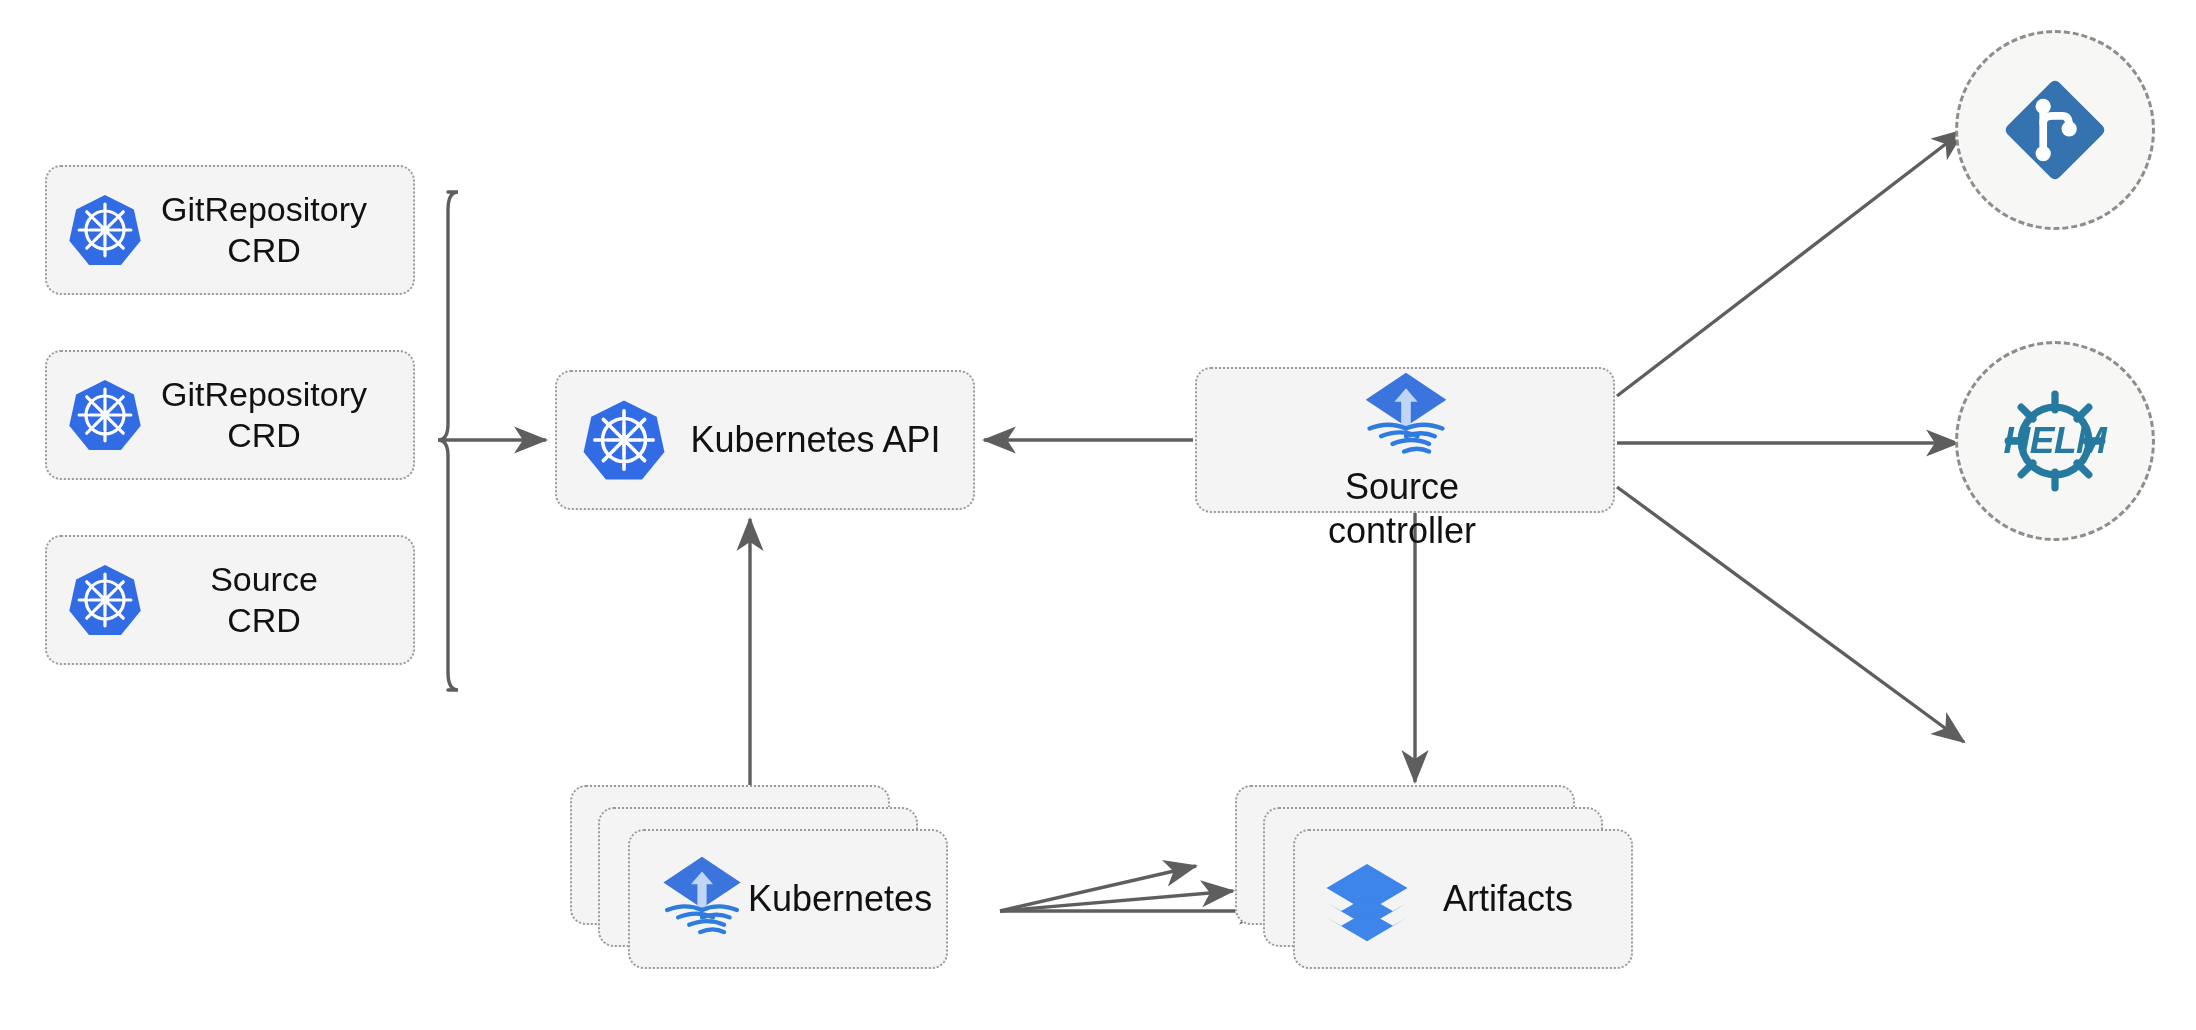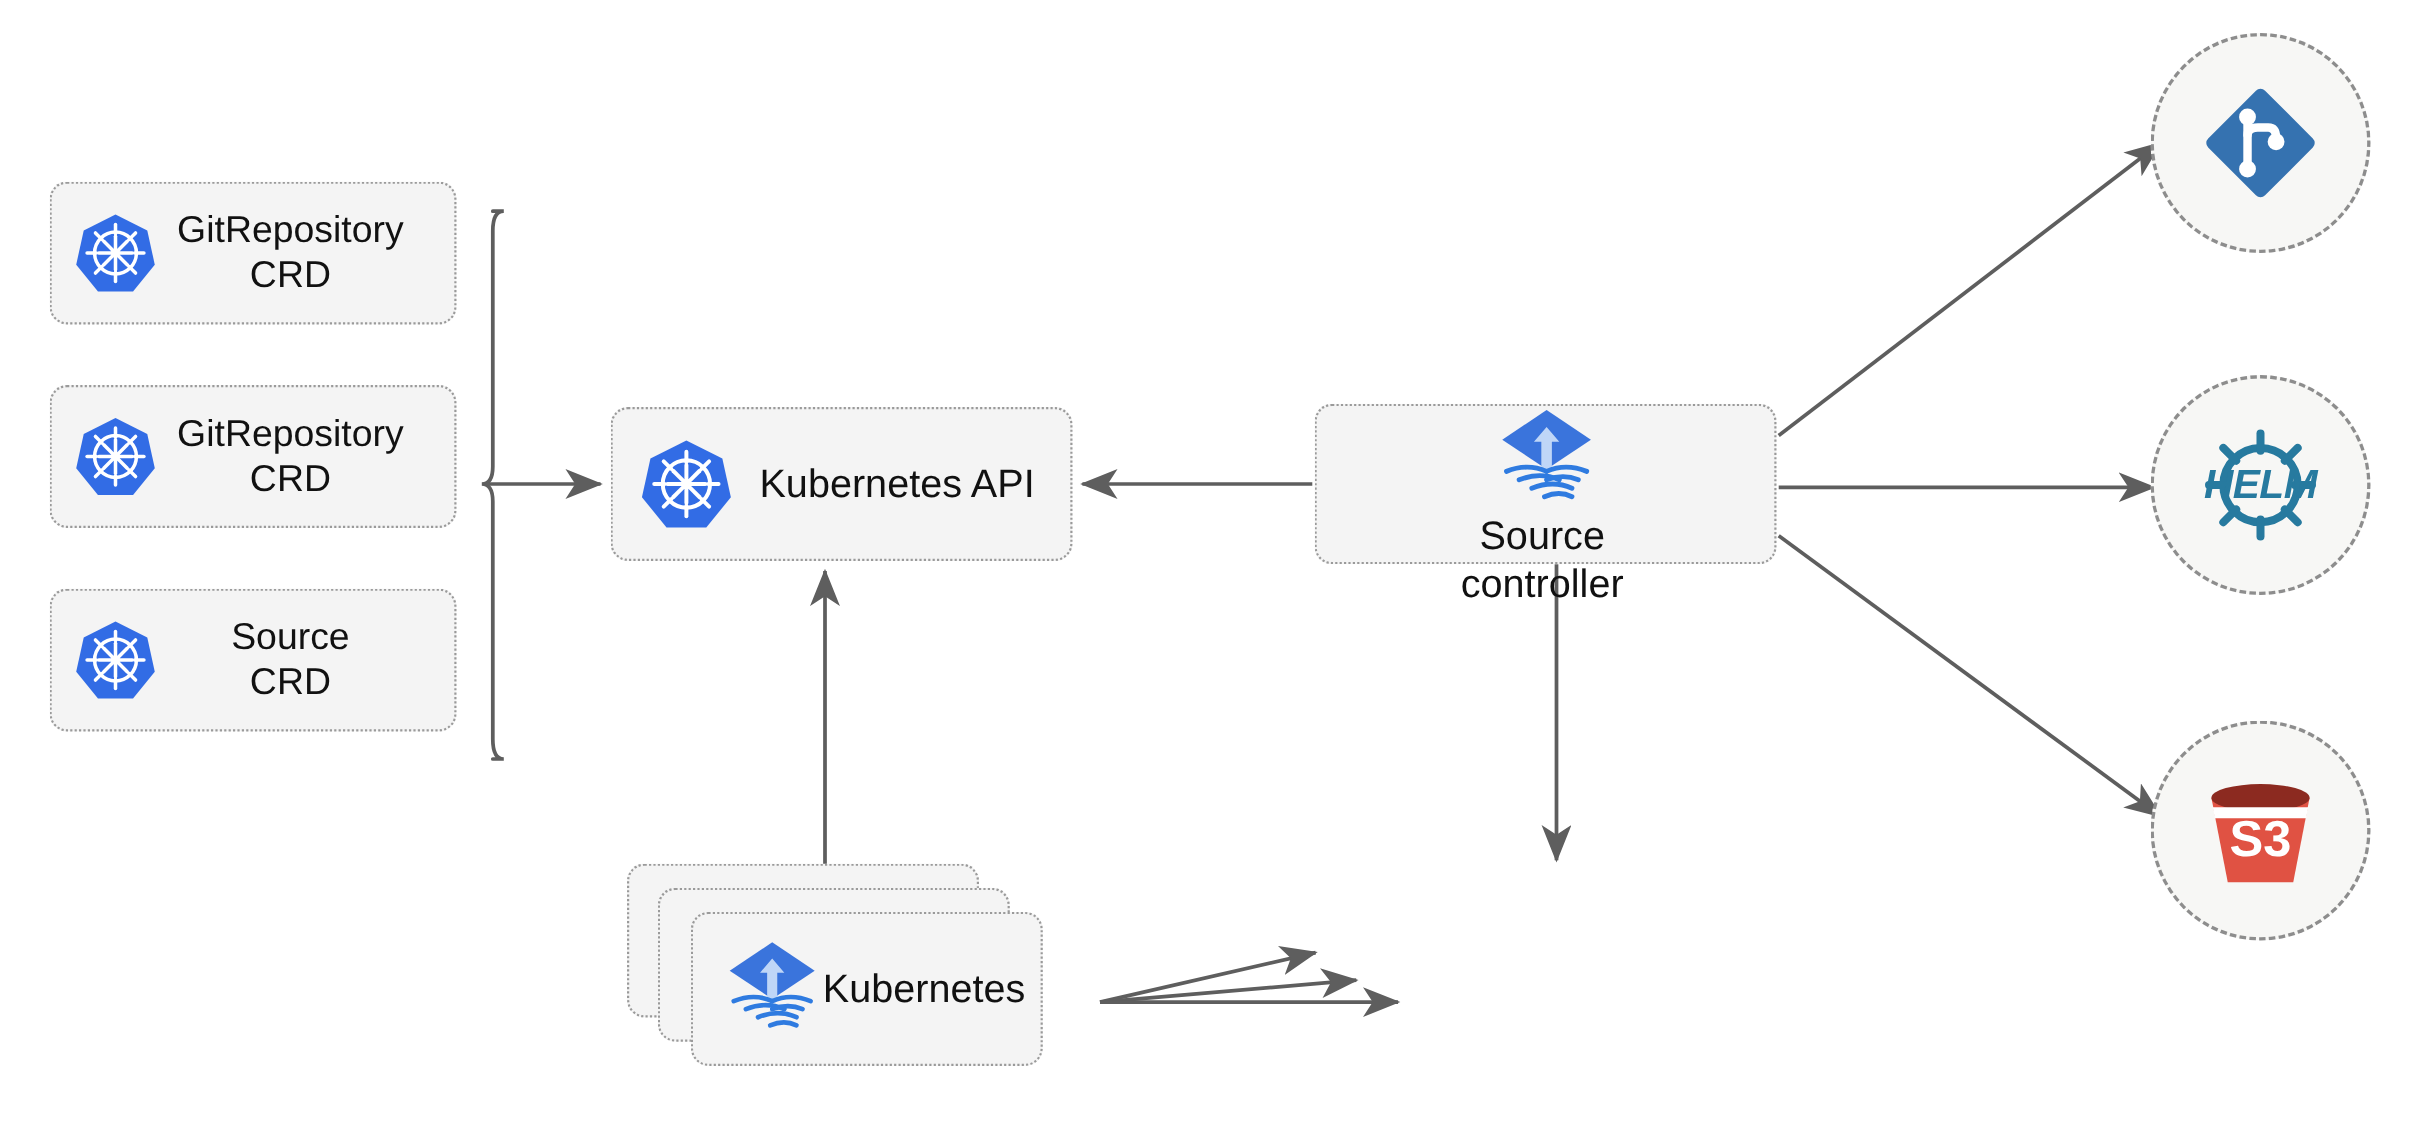--- a/index.html
+++ b/index.html
@@ -261,20 +261,34 @@
             <path d="M48 86 Q 62 80 74 86"></path>
             <path d="M50 62 Q 68 54 88 62"></path>
             <path d="M50 70 Q 66 64 80 70"></path>
           </g>
         </svg>
       </span>
       <span class="lbl">Kubernetes</span>
     </div>
   </div>
 
+  <div class="stack" style="left:1235px;top:785px;width:400px;height:190px;">
+    <div class="card" style="left:0;top:0;width:340px;height:140px;"></div>
+    <div class="card" style="left:28px;top:22px;width:340px;height:140px;"></div>
+    <div class="card front" style="left:58px;top:44px;width:340px;height:140px;">
+      <span class="ico">
+        <svg class="icon" width="92" height="92" viewBox="0 0 100 100">
+          <path d="M50 12 L94 38 L50 64 L6 38 Z" fill="#3D85E8"></path>
+          <path d="M50 47 L22 63 L6 54 L50 80 L94 54 L78 63 Z" fill="#3D85E8"></path>
+          <path d="M50 63 L22 79 L6 70 L50 96 L94 70 L78 79 Z" fill="#3D85E8"></path>
+        </svg>
+      </span>
+      <span class="lbl">Artifacts</span>
+    </div>
+  </div>
 
   <div class="circ" style="left:1955px;top:30px;width:200px;height:200px;">
     <span>
       <svg class="icon" width="118" height="118" viewBox="0 0 100 100">
         <rect x="19" y="19" width="62" height="62" rx="5" transform="rotate(45 50 50)" fill="#3572B0"></rect>
         <g stroke="#ffffff" stroke-width="6.5" fill="none" stroke-linecap="round">
           <line x1="40" y1="30" x2="40" y2="70"></line>
           <path d="M40 44 Q 40 38 48 38 L56 38 Q 62 38 62 46"></path>
         </g>
         <circle cx="40" cy="30" r="6.5" fill="#ffffff"></circle>
@@ -297,26 +311,14 @@
           <line x1="67" y1="67" x2="76" y2="76"></line>
           <line x1="76" y1="24" x2="67" y2="33"></line>
           <line x1="33" y1="67" x2="24" y2="76"></line>
         </g>
       </svg>
       <span style="position:absolute;left:0;top:0;width:130px;height:130px;display:flex;align-items:center;justify-content:center;
                    color:#277A9F;font-weight:700;font-size:37px;letter-spacing:-0.5px;font-family:'Liberation Sans',sans-serif;">HELM</span>
     </span>
   </div>
 
-  <div class="circ" style="left:1955px;top:655px;width:200px;height:200px;">
-    <span style="position:relative;display:block;width:124px;height:124px;">
-      <svg class="icon" width="124" height="124" viewBox="0 0 100 100">
-        <path d="M14 26 L86 26 L74 88 L26 88 Z" fill="#E05243"></path>
-        <ellipse cx="50" cy="26" rx="36" ry="10" fill="#8C2A20"></ellipse>
-        <path d="M15 33 L85 33 L83.4 41 L16.6 41 Z" fill="#ffffff"></path>
-      </svg>
-      <span style="position:absolute;left:0;top:0;width:124px;height:124px;display:flex;align-items:center;justify-content:center;
-                   color:#ffffff;font-weight:700;font-size:46px;padding-top:14px;box-sizing:border-box;
-                   font-family:'Liberation Sans',sans-serif;">S3</span>
-    </span>
-  </div>
 
 </div>
 
 </body></html>

